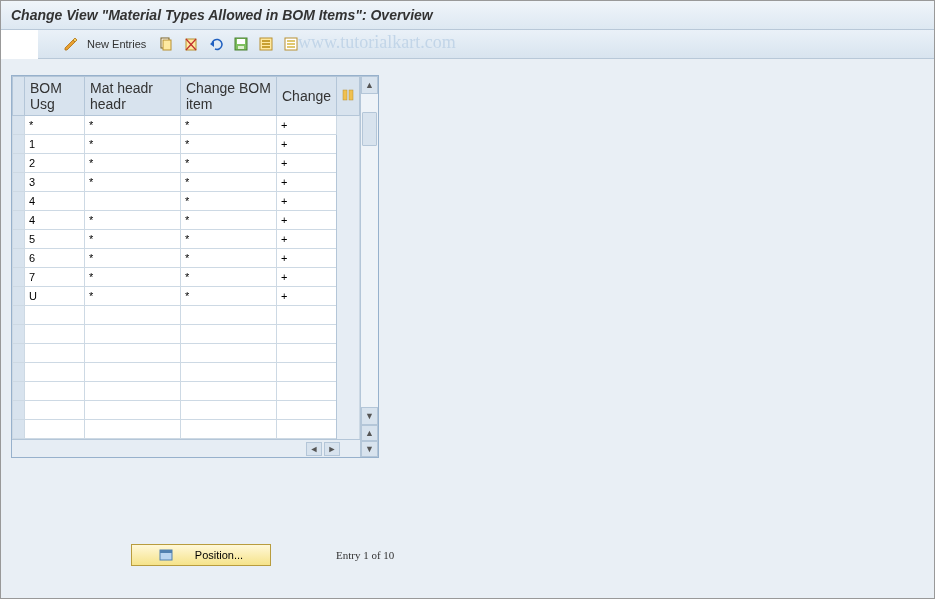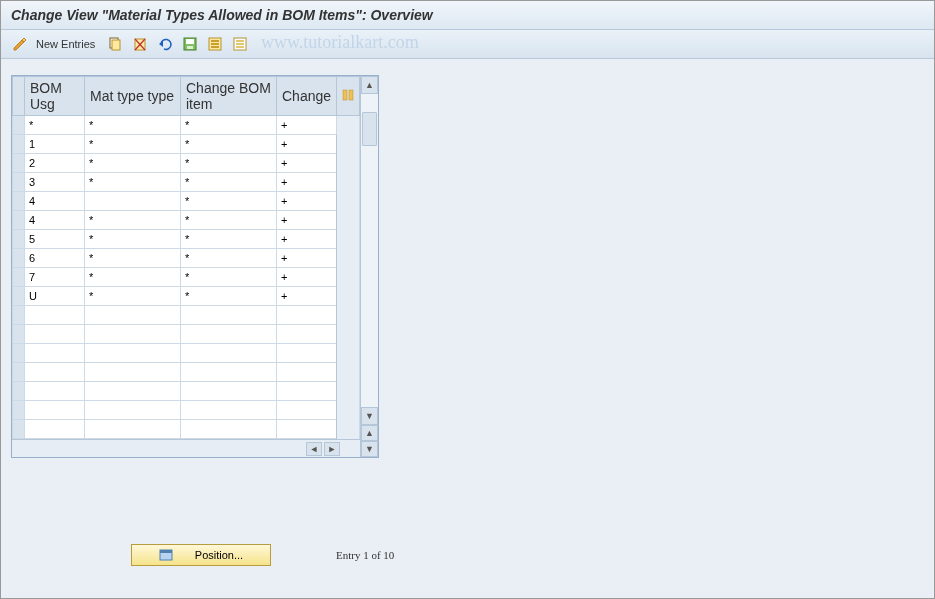--- a/index.html
+++ b/index.html
@@ -20,25 +20,26 @@
     border-bottom: 1px solid #b8c8d8;
     padding: 6px 10px;
     font-style: italic;
     font-weight: bold;
     font-size: 14px;
     color: #333;
   }
   .toolbar {
     background: linear-gradient(#eaf1f8, #d8e4ef);
     border-bottom: 1px solid #b8c8d8;
-    padding: 4px 8px;
+    padding: 4px 22px;
     display: flex;
     align-items: center;
     gap: 3px;
     position: relative;
+    margin-left: 37px;
   }
   .toolbar svg { display: block; }
   .tb-btn {
     width: 22px;
     height: 20px;
     display: flex;
     align-items: center;
     justify-content: center;
     cursor: pointer;
   }
@@ -223,21 +224,21 @@
 </div>
 
 <div class="content">
   <div class="grid-wrap">
     <div>
       <table class="sap-grid">
         <thead>
           <tr>
             <th class="row-selector"></th>
             <th class="col-bomusg">BOM Usg</th>
-            <th class="col-hdr">Mat type type</th>
+            <th class="col-hdr">Mat headr headr</th>
             <th class="col-item">Change BOM item</th>
             <th class="col-allowed">Change</th>
             <th class="corner-btn">
               <svg width="12" height="12">
                   <rect x="1" y="1" width="4" height="10" fill="#f0c050" stroke="#b89030" stroke-width="0.5"></rect>
                   <rect x="7" y="1" width="4" height="10" fill="#f0c050" stroke="#b89030" stroke-width="0.5"></rect>
                 </svg>
             </th>
           </tr>
         </thead>

